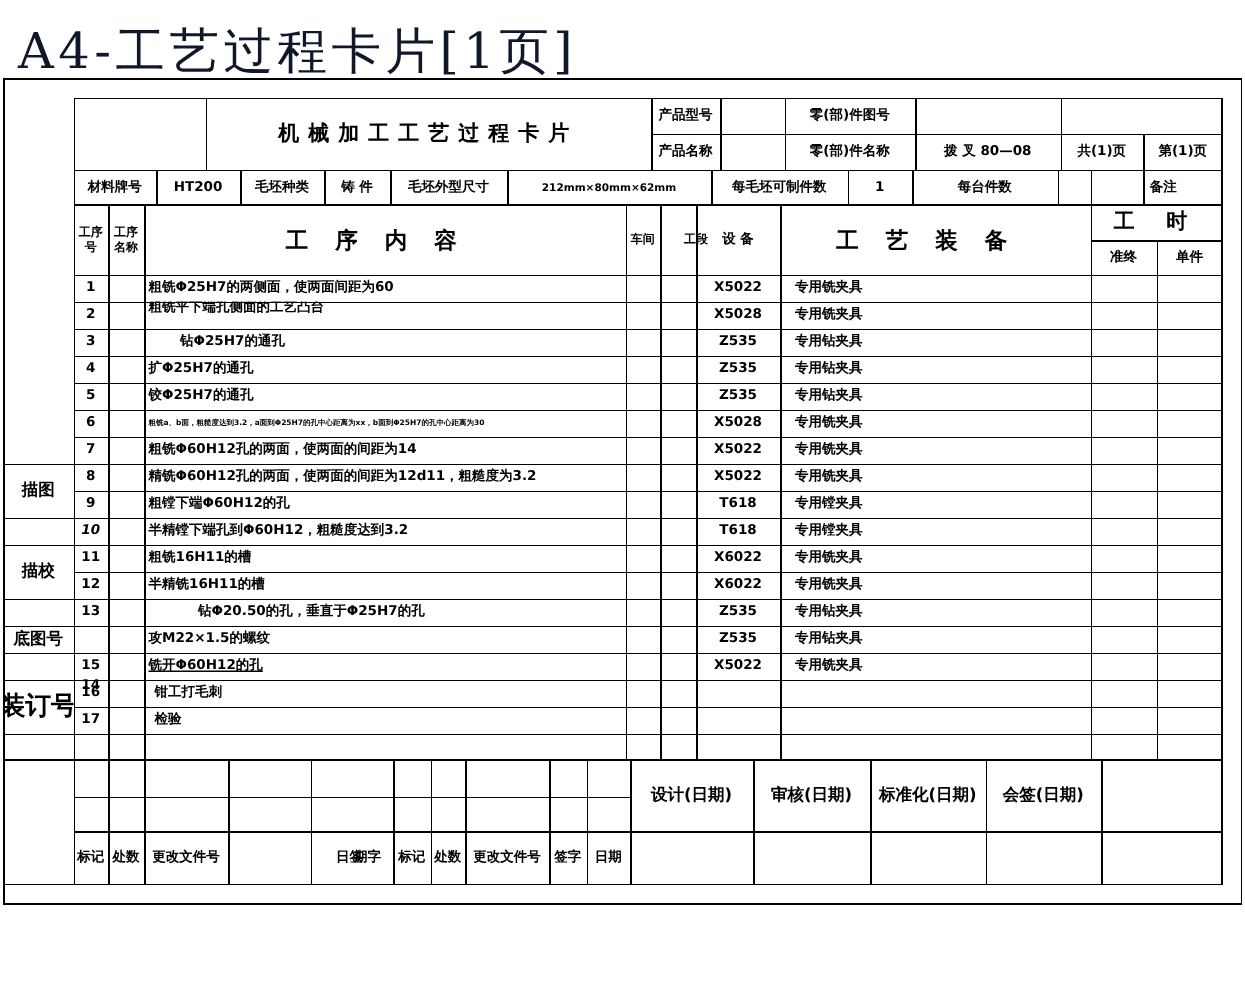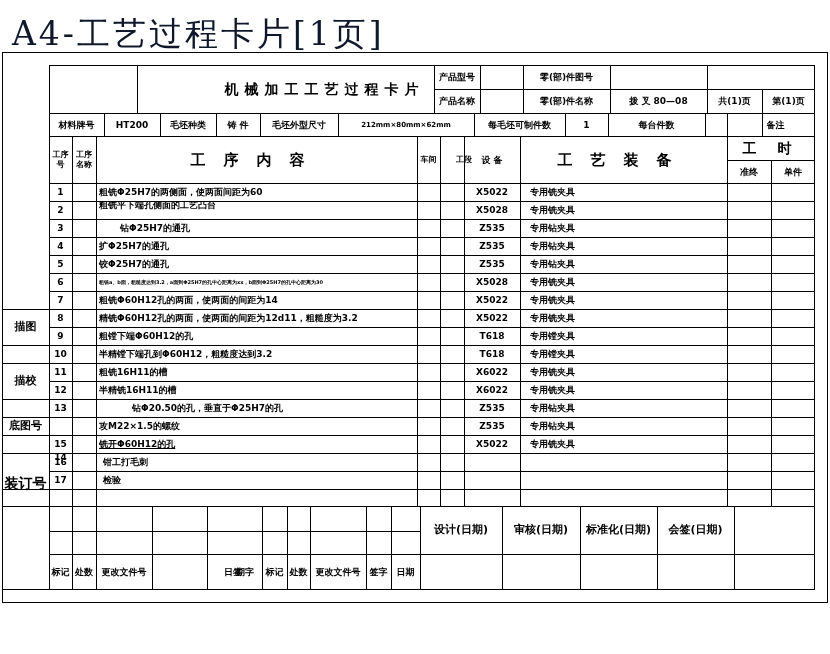--- a/index.html
+++ b/index.html
@@ -4,21 +4,21 @@
 <style>
   html, body { margin:0; padding:0; background:#ffffff; }
   body { width:830px; height:654px; position:relative; overflow:hidden;
          font-family: "DejaVu Sans", "Liberation Sans", sans-serif; color:#000; }
   .page-title { position:absolute; left:12px; top:14px; font-family:"DejaVu Serif","Liberation Serif",serif;
                 font-size:33px; line-height:40px; color:#0f172a; letter-spacing:3px; white-space:nowrap; }
   svg.grid { position:absolute; left:0; top:0; }
   .t { position:absolute; display:flex; align-items:center; justify-content:center;
        font-size:9px; font-weight:bold; white-space:nowrap; overflow:hidden; line-height:10px; text-align:center; }
   .tl { justify-content:flex-start; padding-left:3px; box-sizing:border-box; }
-  .big { font-size:14px; letter-spacing:6px;padding-left:39px; }
+  .big { font-size:14px; letter-spacing:6px; }
   .huge { font-size:15px; letter-spacing:18px; }
   .small { font-size:5px; }
   .cell-text-wrap { white-space:normal; line-height:10px; }
 </style>
 </head>
 <body>
 
 <div class="page-title">A4-工艺过程卡片[1页]</div>
 
 <svg class="grid" width="830" height="654">
@@ -194,21 +194,21 @@
   <div class="t" style="left:49px;top:309px;width:23px;height:18px;">8</div>
   <div class="t tl" style="left:96px;top:309px;width:321px;height:18px;">精铣Φ60H12孔的两面，使两面的间距为12d11，粗糙度为3.2</div>
   <div class="t" style="left:464px;top:309px;width:56px;height:18px;">X5022</div>
   <div class="t tl" style="left:520px;top:309px;width:207px;height:18px;padding-left:10px;">专用铣夹具</div>
 
   <div class="t" style="left:49px;top:327px;width:23px;height:18px;">9</div>
   <div class="t tl" style="left:96px;top:327px;width:321px;height:18px;">粗镗下端Φ60H12的孔</div>
   <div class="t" style="left:464px;top:327px;width:56px;height:18px;">T618</div>
   <div class="t tl" style="left:520px;top:327px;width:207px;height:18px;padding-left:10px;">专用镗夹具</div>
 
-  <div class="t" style="left:49px;top:345px;width:23px;height:18px;">10</div>
+  <div class="t" style="left:49px;top:345px;width:23px;height:18px;font-style:italic;">10</div>
   <div class="t tl" style="left:96px;top:345px;width:321px;height:18px;">半精镗下端孔到Φ60H12，粗糙度达到3.2</div>
   <div class="t" style="left:464px;top:345px;width:56px;height:18px;">T618</div>
   <div class="t tl" style="left:520px;top:345px;width:207px;height:18px;padding-left:10px;">专用镗夹具</div>
 
   <div class="t" style="left:49px;top:363px;width:23px;height:18px;">11</div>
   <div class="t tl" style="left:96px;top:363px;width:321px;height:18px;">粗铣16H11的槽</div>
   <div class="t" style="left:464px;top:363px;width:56px;height:18px;">X6022</div>
   <div class="t tl" style="left:520px;top:363px;width:207px;height:18px;padding-left:10px;">专用铣夹具</div>
 
   <div class="t" style="left:49px;top:381px;width:23px;height:18px;text-align:center;">12</div>
@@ -240,21 +240,21 @@
   <div class="t tl" style="left:96px;top:471px;width:321px;height:18px;padding-left:7px;">检验</div>
   <div class="t" style="left:464px;top:471px;width:56px;height:18px;"></div>
   <div class="t tl" style="left:520px;top:471px;width:207px;height:18px;padding-left:10px;"></div>
 
   <div class="t tl" style="left:96px;top:489px;width:321px;height:17px;"></div>
 </div>
 
 <div class="t" style="left:2px;top:309px;width:47px;height:36px;font-size:11px;">描图</div>
 <div class="t" style="left:2px;top:363px;width:47px;height:36px;font-size:11px;">描校</div>
 <div class="t" style="left:2px;top:417px;width:47px;height:18px;font-size:11px;">底图号</div>
-<div class="t" style="left:2px;top:465px;width:47px;height:36px;font-size:14px;">装订号</div>
+<div class="t" style="left:2px;top:453px;width:47px;height:36px;font-size:17px;">装订号</div>
 
 <div>
   <div class="t" style="left:49px;top:554px;width:23px;height:35px;">标记</div>
   <div class="t" style="left:72px;top:554px;width:24px;height:35px;">处数</div>
   <div class="t" style="left:96px;top:554px;width:56px;height:35px;">更改文件号</div>
   <div class="t" style="left:168px;top:554px;width:55px;height:35px;margin-left:48px;">签 字</div>
   <div class="t" style="left:207px;top:554px;width:55px;height:35px;">日 期</div>
   <div class="t" style="left:262px;top:554px;width:25px;height:35px;">标记</div>
   <div class="t" style="left:287px;top:554px;width:23px;height:35px;">处数</div>
   <div class="t" style="left:310px;top:554px;width:56px;height:35px;">更改文件号</div>

